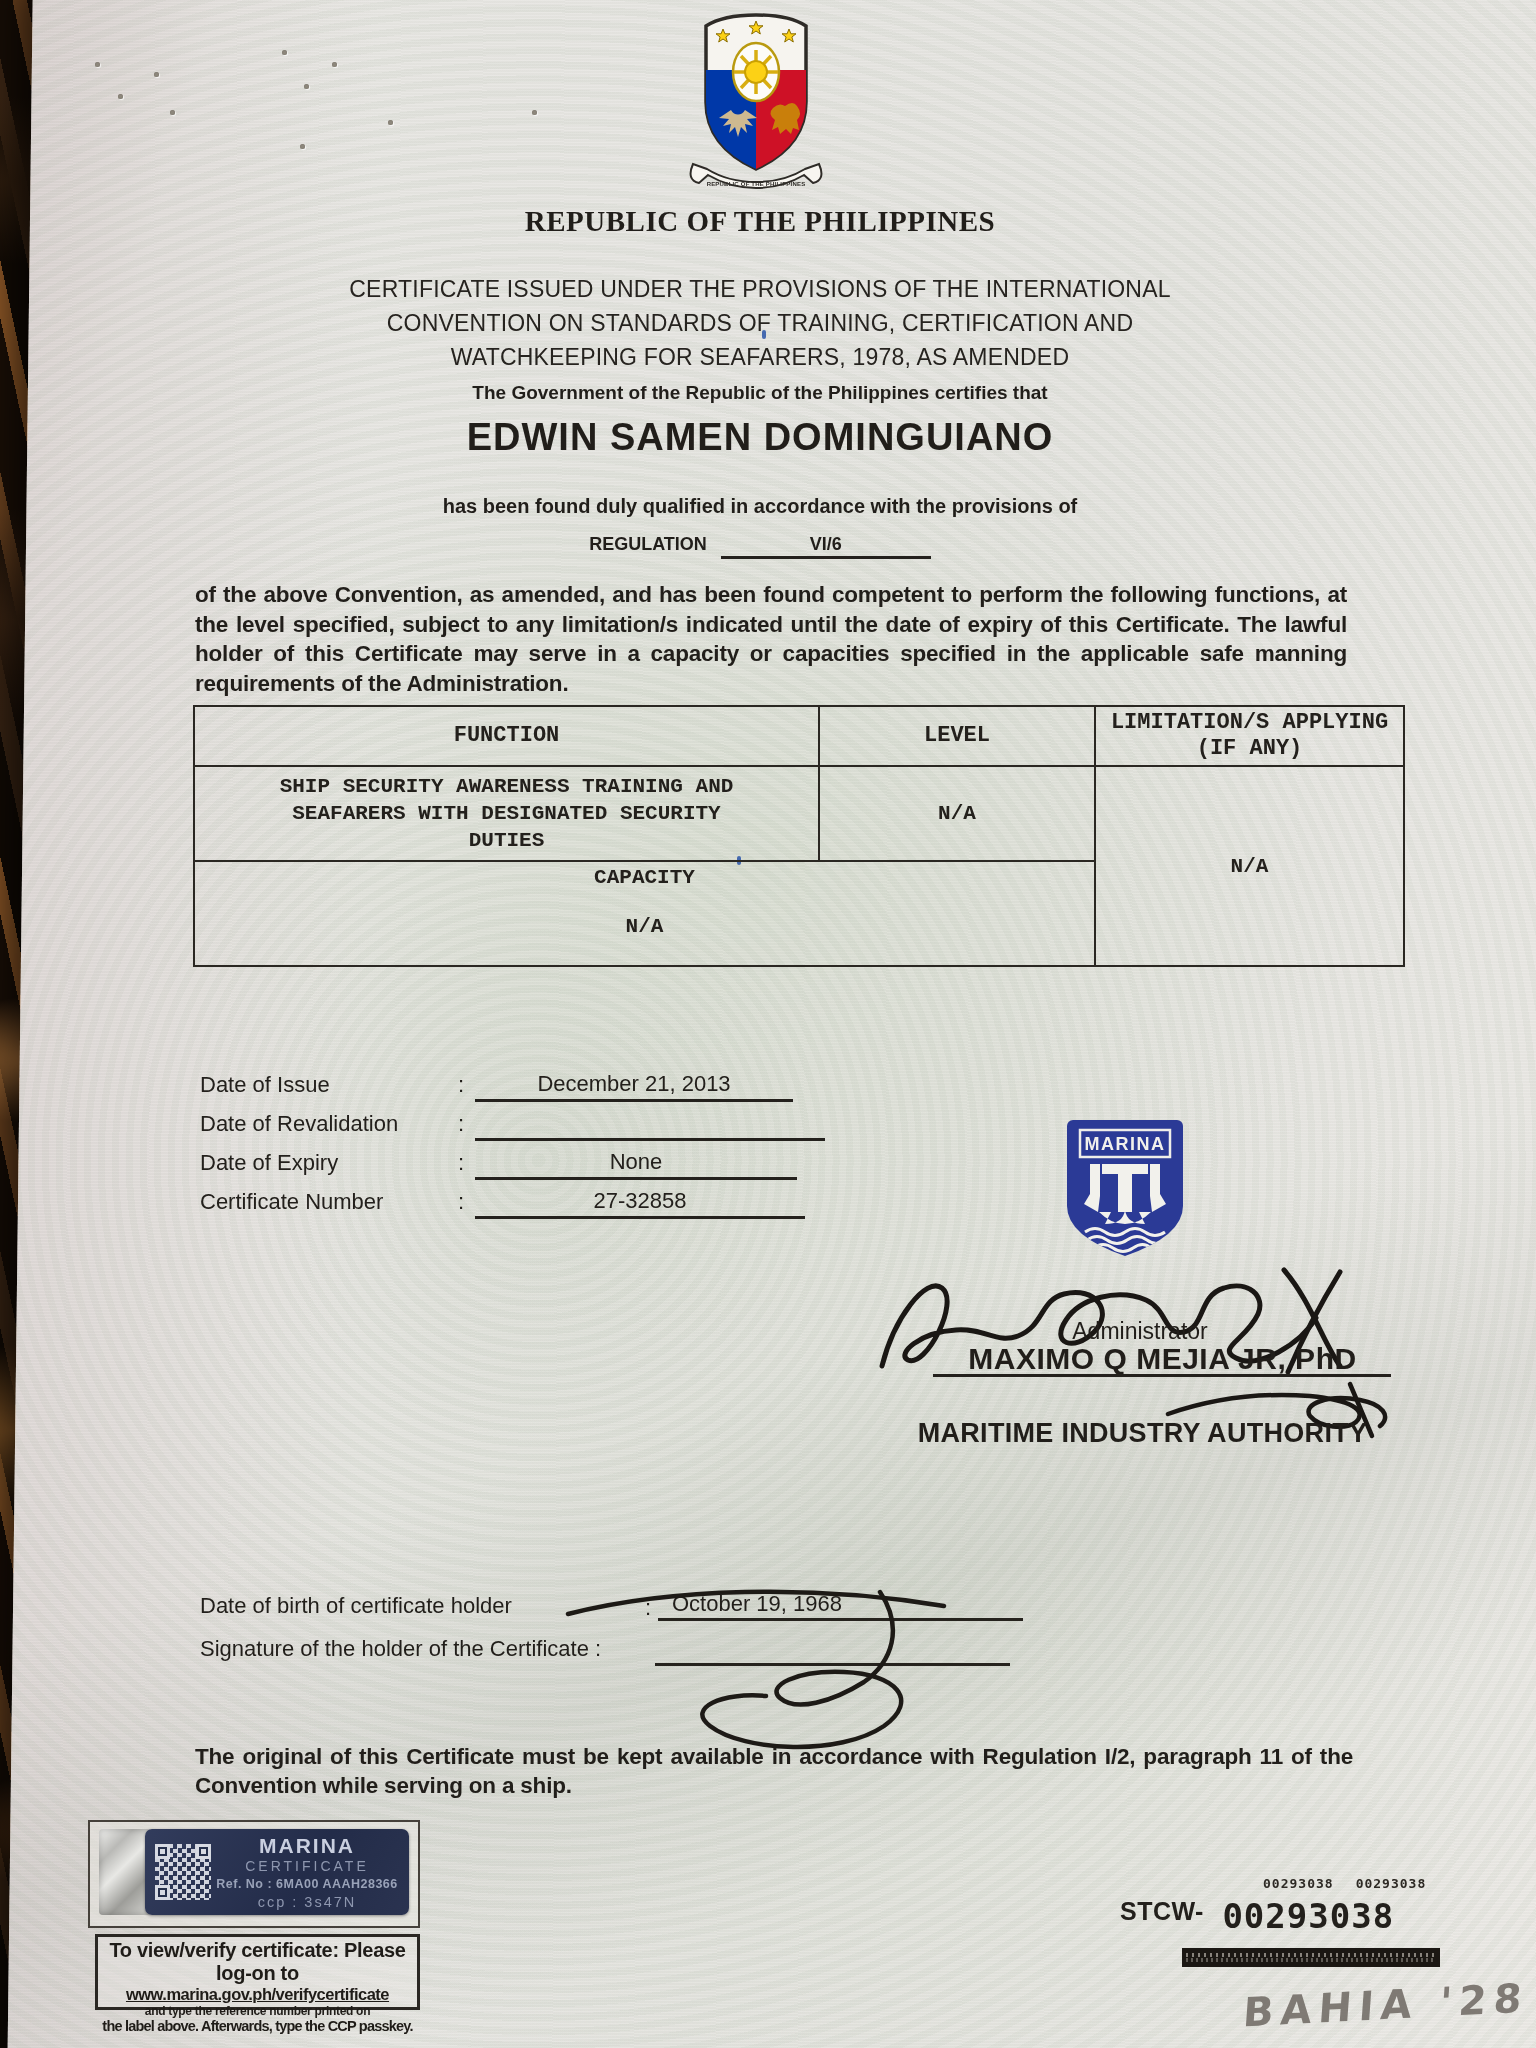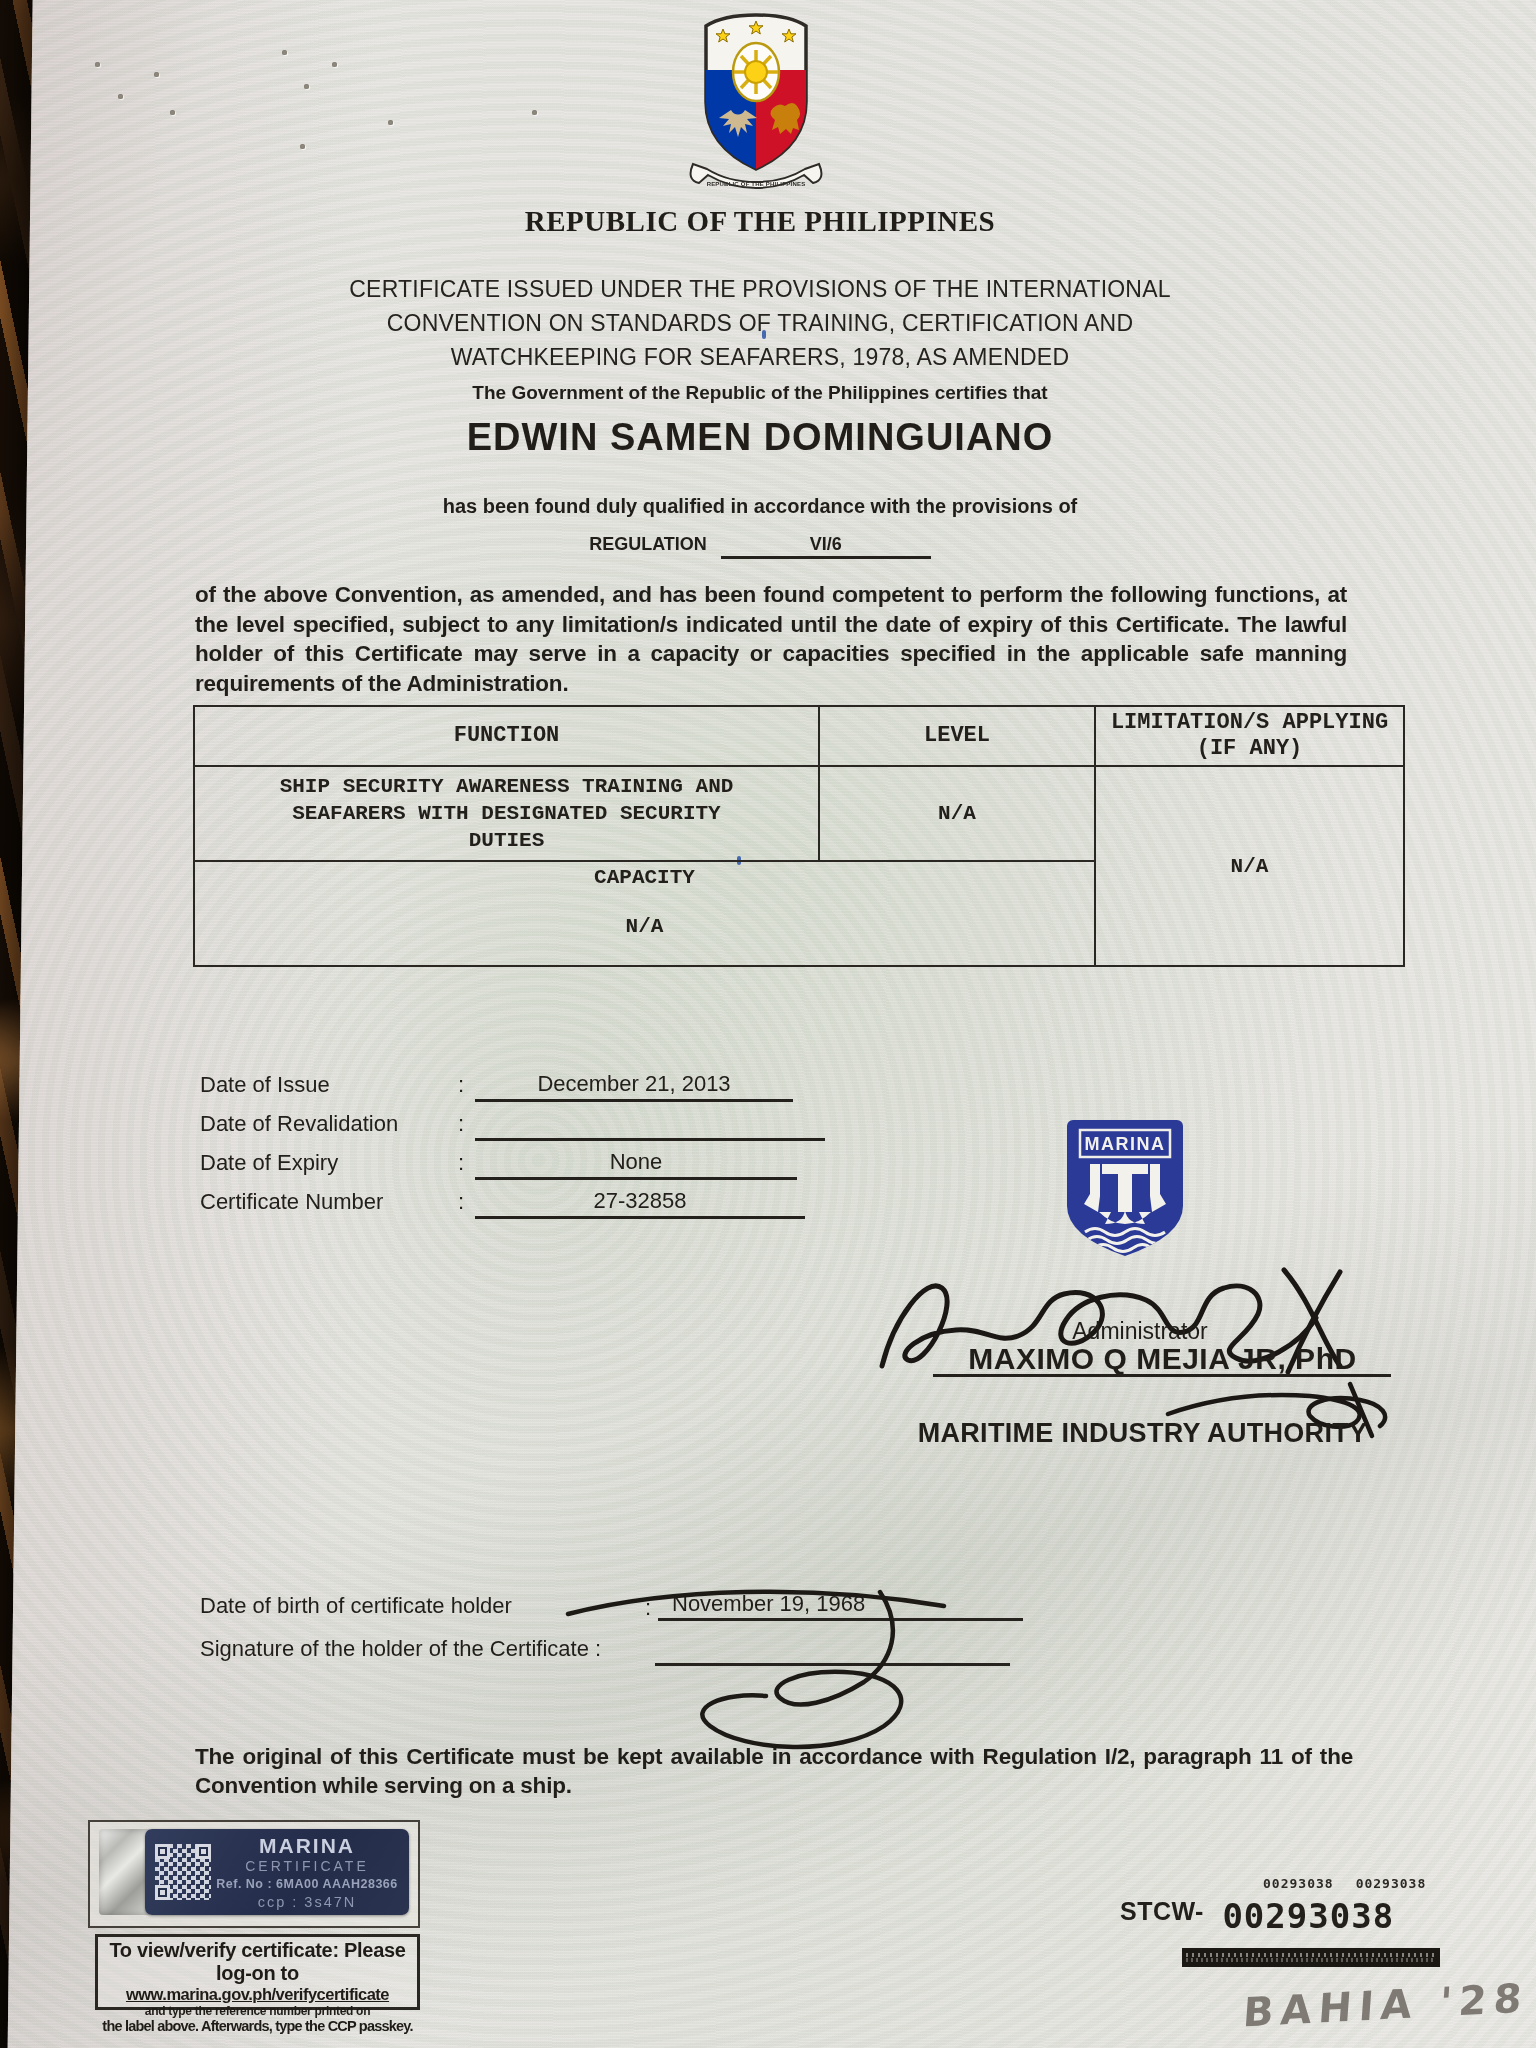--- a/index.html
+++ b/index.html
@@ -265,21 +265,21 @@
       <g fill="none" stroke="#1a1714" stroke-width="4.5" stroke-linecap="round">
         <path d="M8,44 C48,30 96,22 150,26 C190,30 208,40 196,52 C186,60 160,58 150,46 C142,34 168,24 200,30 C222,34 232,46 220,56"></path>
         <path d="M190,14 L212,66"></path>
       </g>
     </svg>
     <div class="abs sig-org" style="left:905px;top:1418px;width:475px;text-align:center;">MARITIME INDUSTRY AUTHORITY</div>
 
     <div class="abs" style="left:200px;top:1593px;width:850px;height:34px;">
       <span class="dob-label">Date of birth of certificate holder</span>
       <span class="dob-colon">:</span>
-      <span class="dob-line">November 19, 1968</span>
+      <span class="dob-line">October 19, 1968</span>
     </div>
     <div class="abs" style="left:200px;top:1636px;width:850px;height:34px;">
       <span class="dob-label">Signature of the holder of the Certificate :</span>
       <span class="holder-sig-line"></span>
     </div>
     <svg class="abs" style="left:550px;top:1570px;" width="440" height="195" viewBox="0 0 440 195">
       <g fill="none" stroke="#1d1a16" stroke-width="4.5" stroke-linecap="round">
         <path d="M18,44 C120,18 262,14 394,36"></path>
         <path d="M330,22 C354,58 342,92 314,112 C282,132 246,142 230,128 C216,116 246,100 294,102 C346,104 370,130 334,156 C290,186 194,182 160,156 C136,138 172,122 216,126"></path>
       </g>

